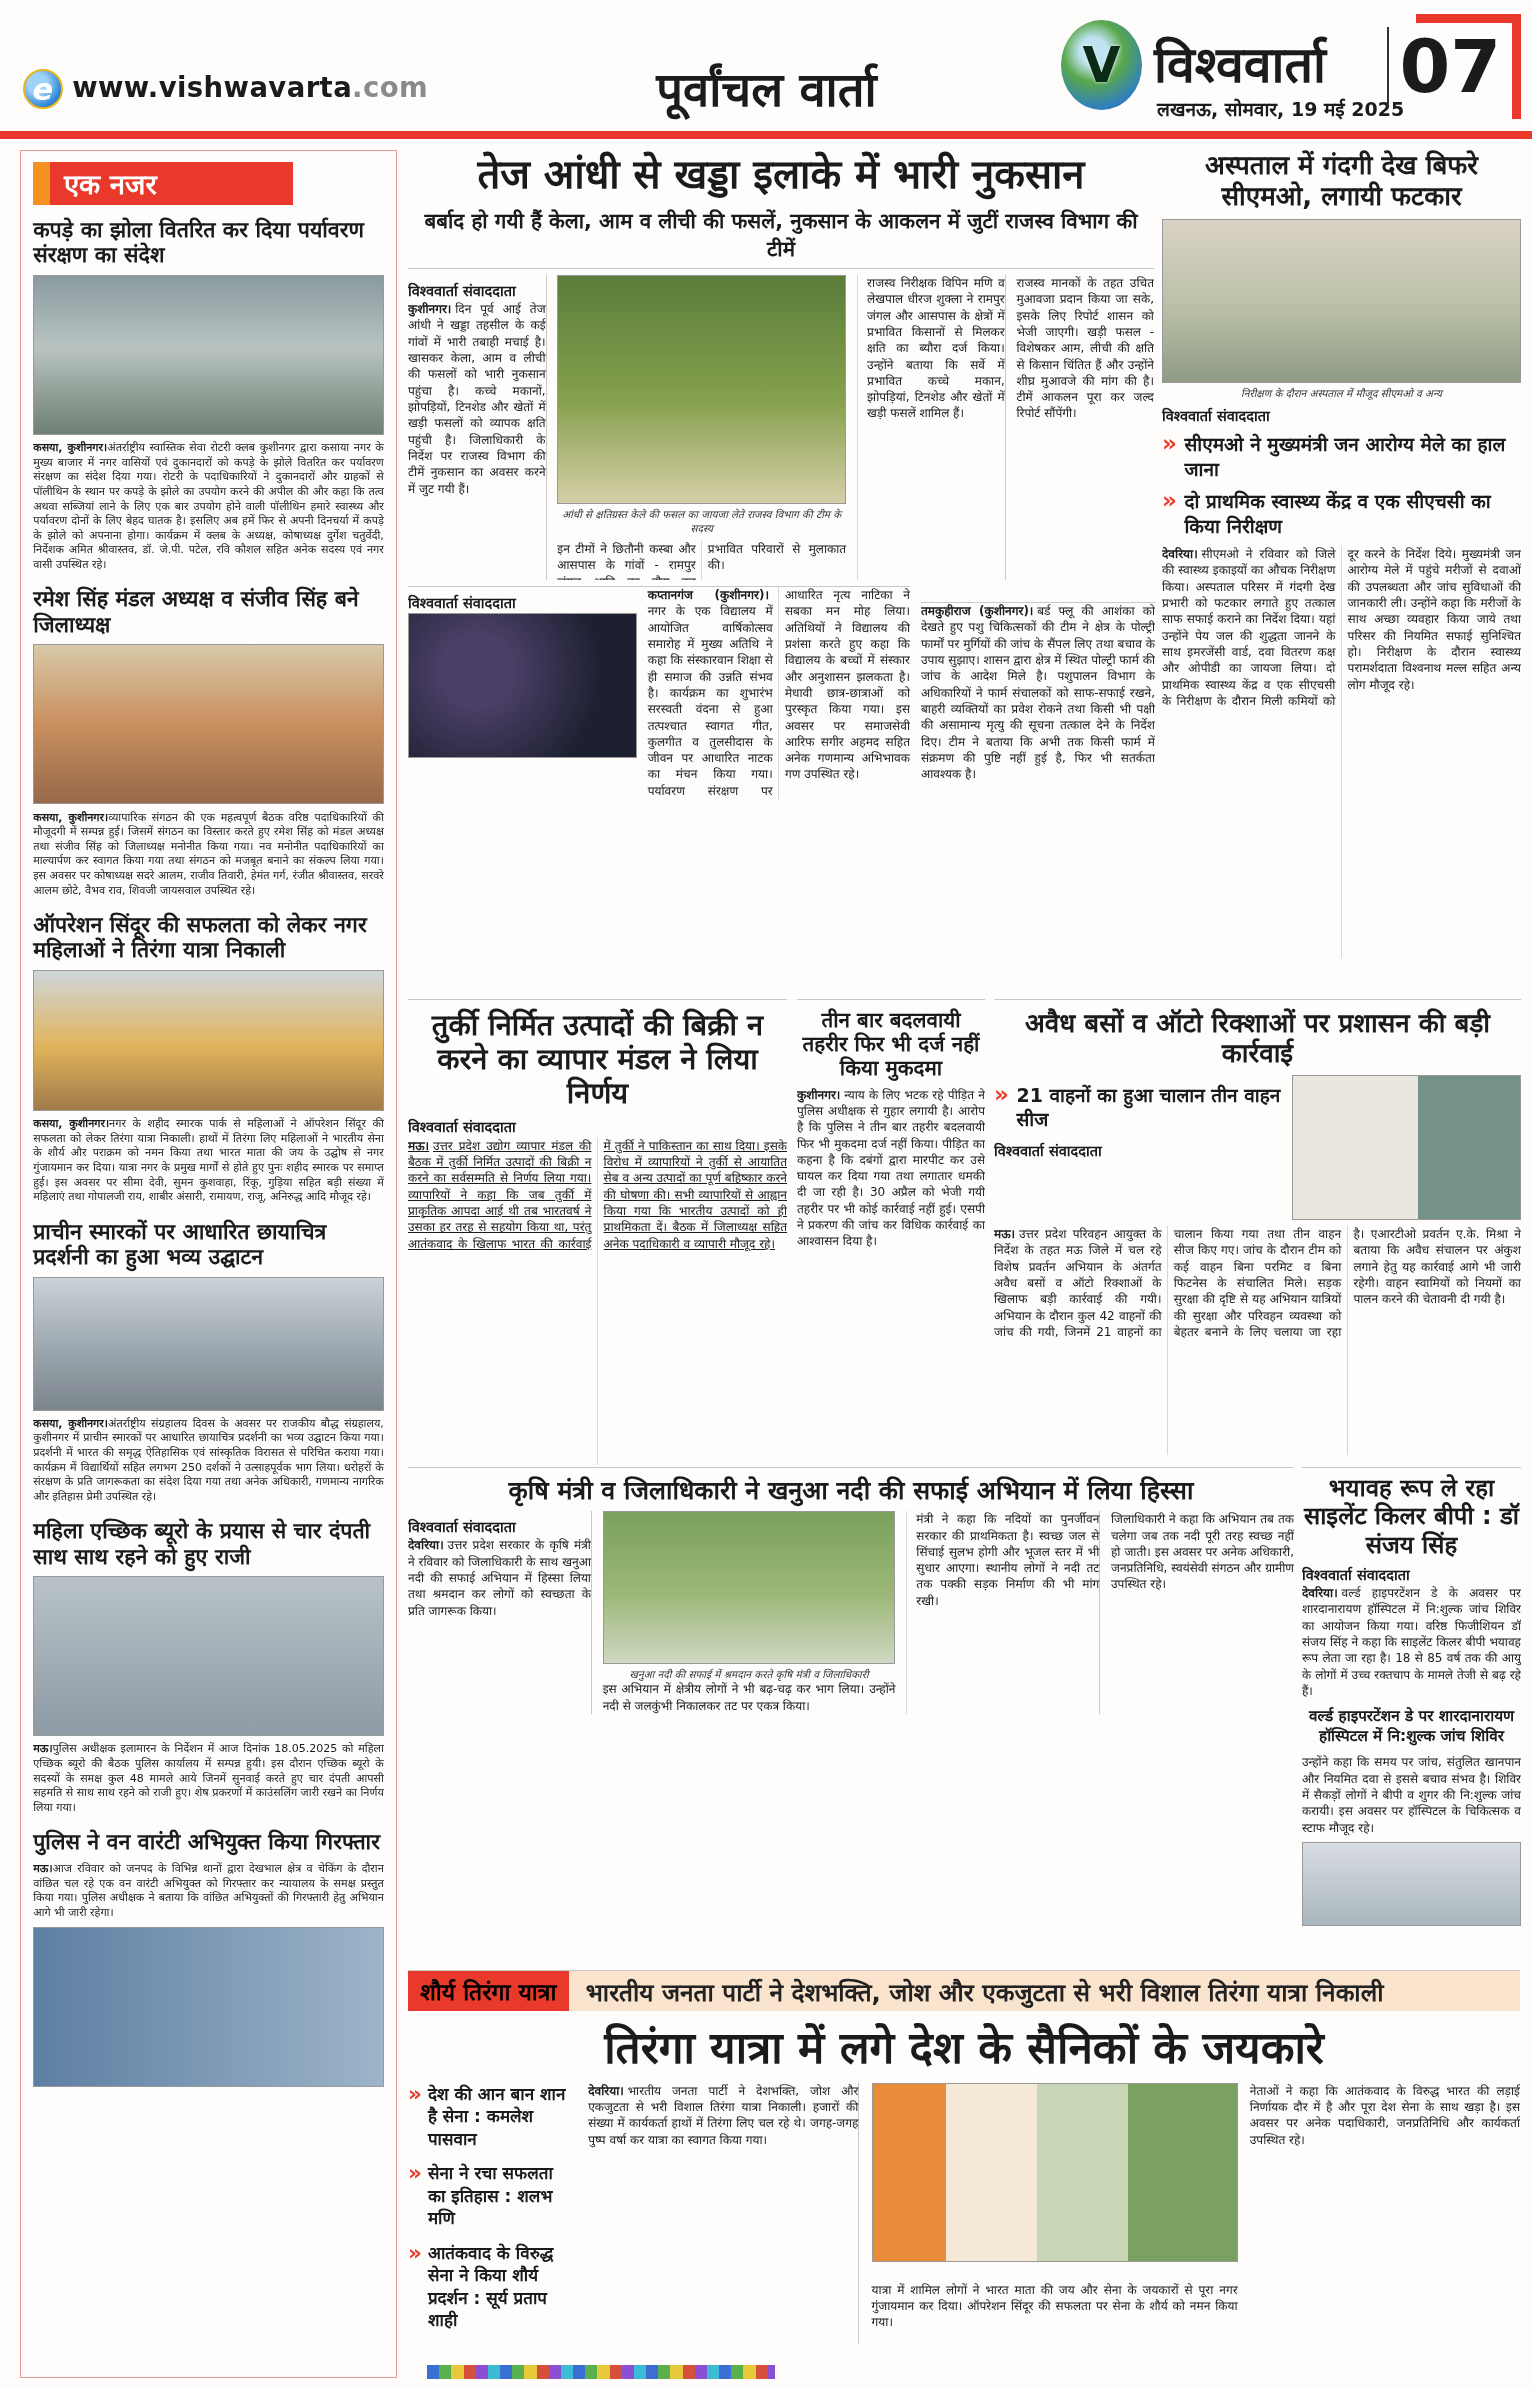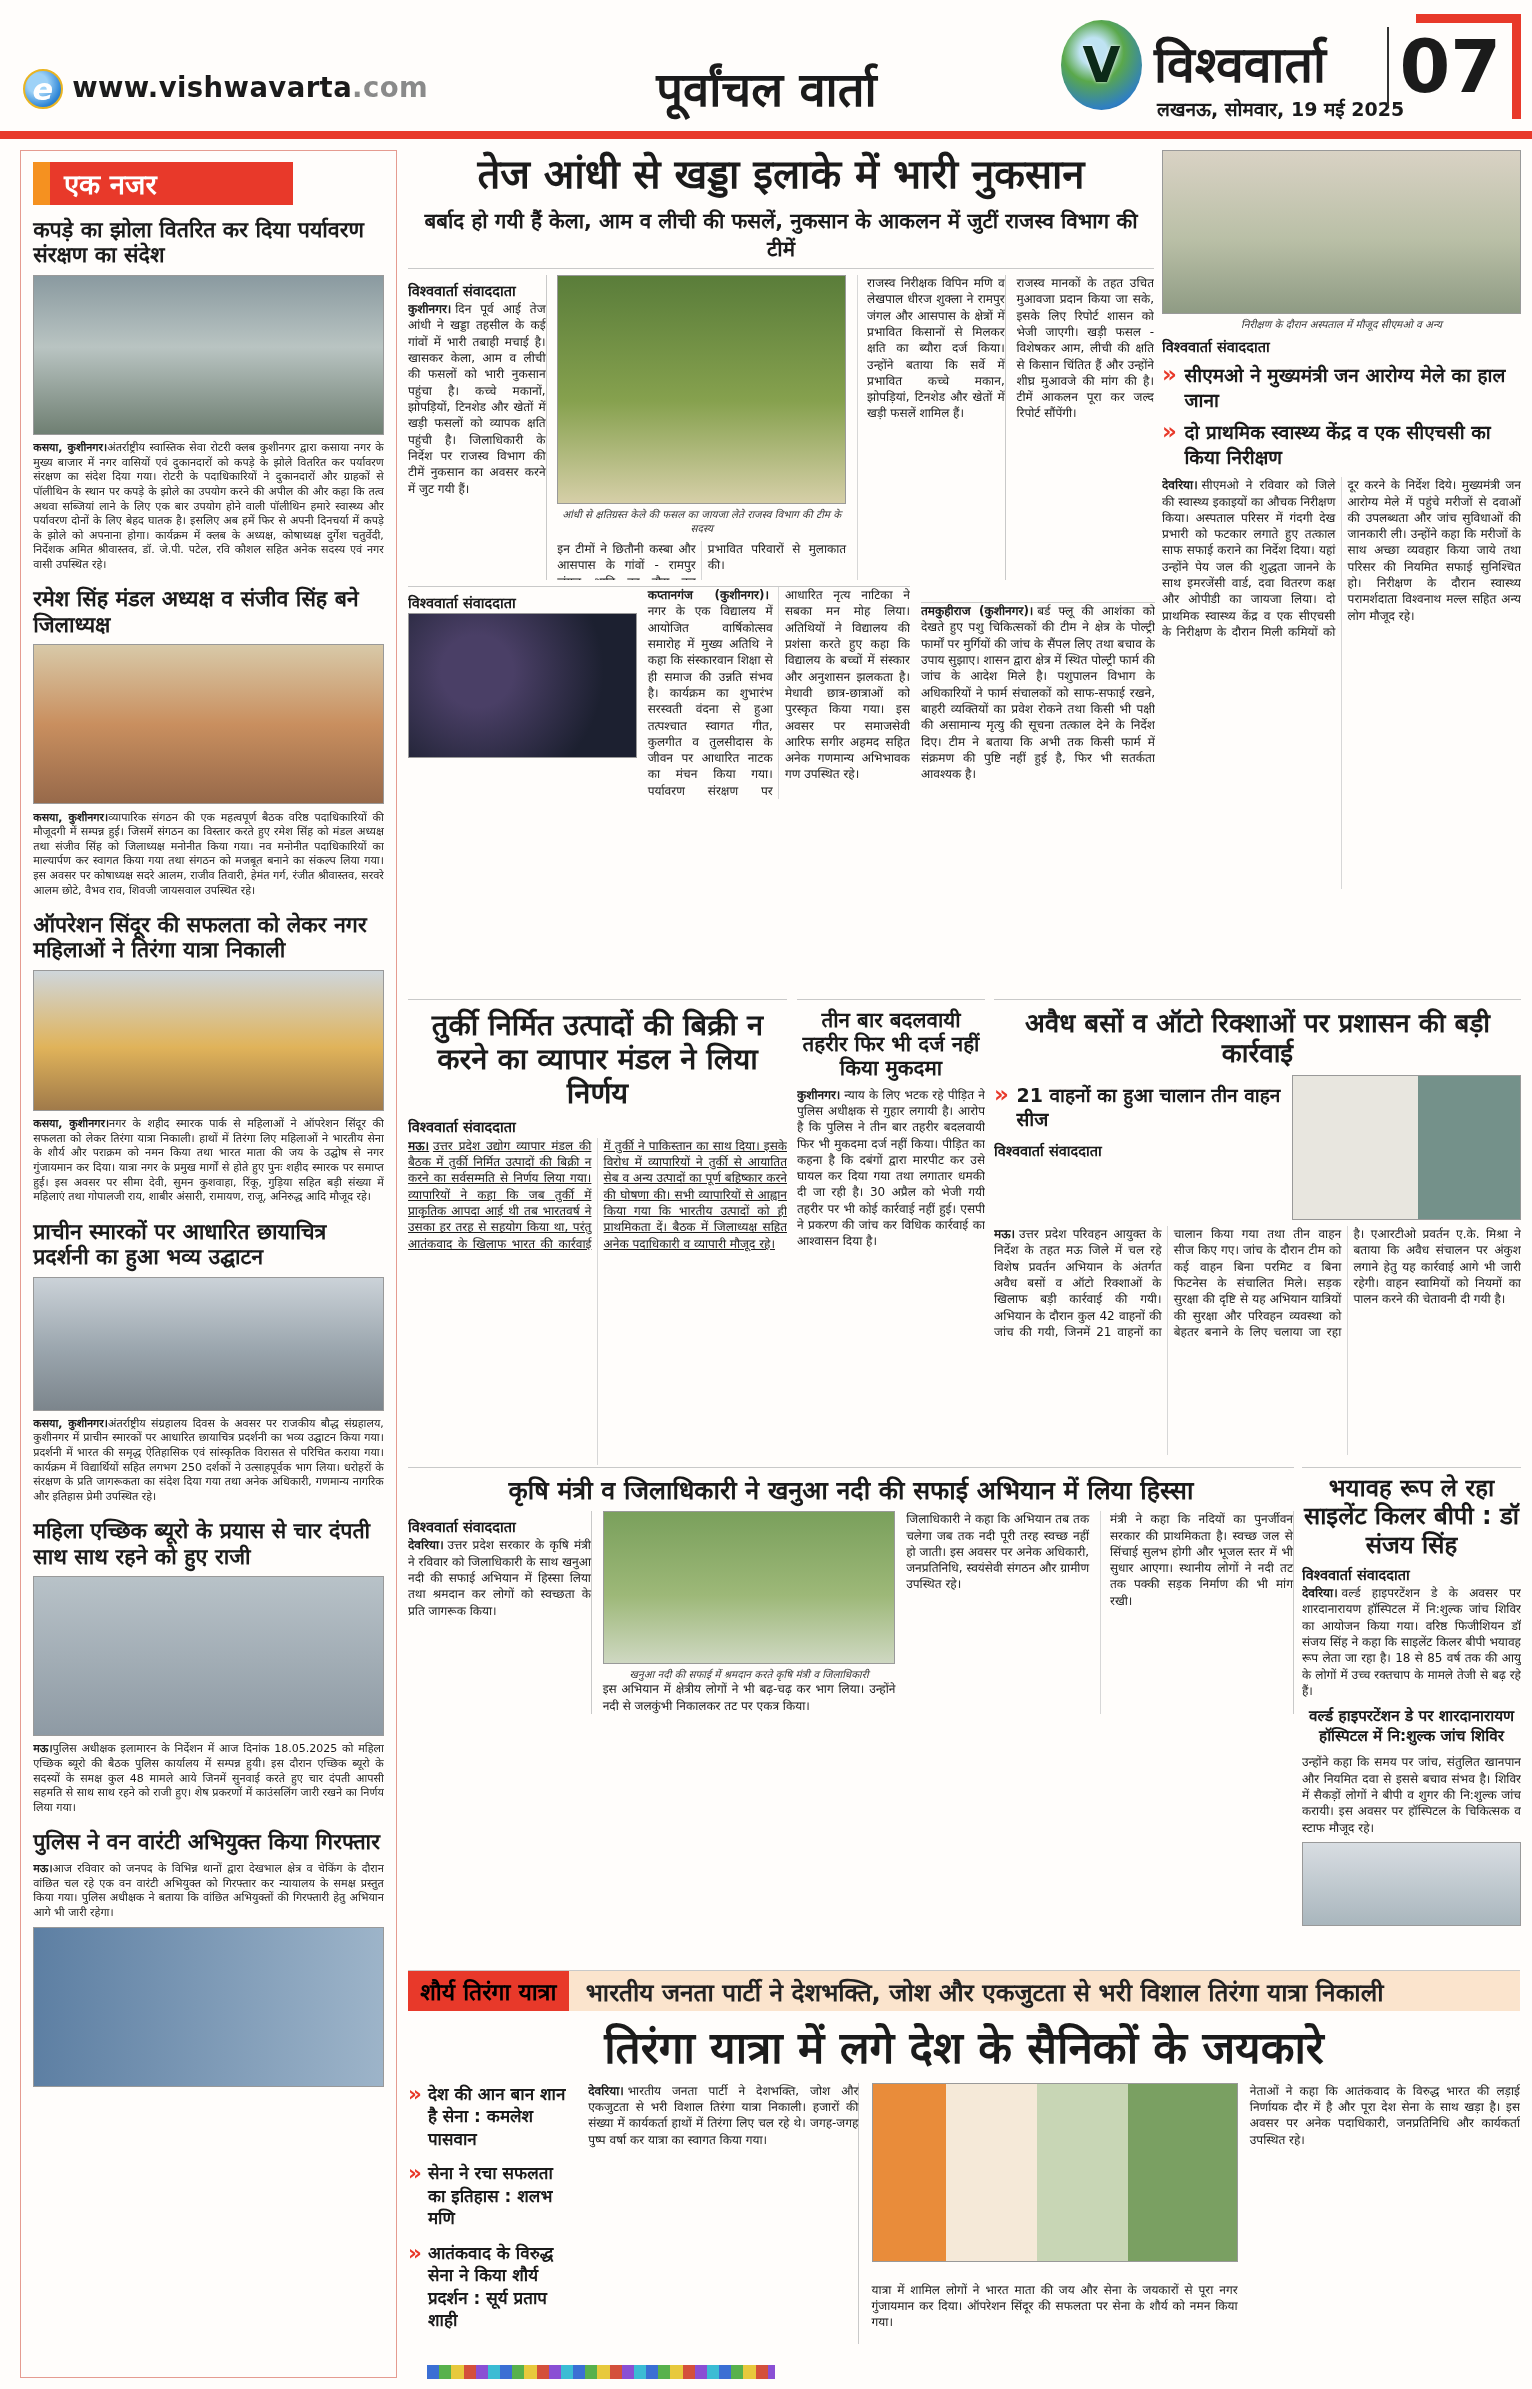--- a/index.html
+++ b/index.html
@@ -220,20 +220,21 @@
       <div class="c hairline-r" style="border-left:0.8px solid #d7d7d7; padding-left:9.2px">
         <p class="body">राजस्व निरीक्षक विपिन मणि व लेखपाल धीरज शुक्ला ने रामपुर जंगल और आसपास के क्षेत्रों में प्रभावित किसानों से मिलकर क्षति का ब्यौरा दर्ज किया। उन्होंने बताया कि सर्वे में प्रभावित कच्चे मकान, झोपड़ियां, टिनशेड और खेतों में खड़ी फसलें शामिल हैं।</p>
       </div>
       <div class="c">
         <p class="body">राजस्व मानकों के तहत उचित मुआवजा प्रदान किया जा सके, इसके लिए रिपोर्ट शासन को भेजी जाएगी। खड़ी फसल - विशेषकर आम, लीची की क्षति से किसान चिंतित हैं और उन्होंने शीघ्र मुआवजे की मांग की है। टीमें आकलन पूरा कर जल्द रिपोर्ट सौंपेंगी।</p>
       </div>
     </div>
   </div>
 
   <div class="blk cmo">
+    <div class="hl">अस्पताल में गंदगी देख बिफरे सीएमओ, लगायी फटकार</div>
     <div class="photo ph-cmo"></div>
     <div class="caption">निरीक्षण के दौरान अस्पताल में मौजूद सीएमओ व अन्य</div>
     <div class="byline">विश्ववार्ता संवाददाता</div>
     <div class="bullets">
       <div class="bullet-item">
         <span class="mark">»</span>
         <span>सीएमओ ने मुख्यमंत्री जन आरोग्य मेले का हाल जाना</span>
       </div>
       <div class="bullet-item">
         <span class="mark">»</span>
@@ -296,25 +297,25 @@
     <div class="flow">
       <div class="c hairline-r">
         <div class="byline">विश्ववार्ता संवाददाता</div>
         <p class="body"><b>देवरिया।</b><span>उत्तर प्रदेश सरकार के कृषि मंत्री ने रविवार को जिलाधिकारी के साथ खनुआ नदी की सफाई अभियान में हिस्सा लिया तथा श्रमदान कर लोगों को स्वच्छता के प्रति जागरूक किया।</span></p>
       </div>
       <div class="mid">
         <div class="photo ph-river"></div>
         <div class="caption">खनुआ नदी की सफाई में श्रमदान करते कृषि मंत्री व जिलाधिकारी</div>
         <p class="body">इस अभियान में क्षेत्रीय लोगों ने भी बढ़-चढ़ कर भाग लिया। उन्होंने नदी से जलकुंभी निकालकर तट पर एकत्र किया।</p>
       </div>
+      <div class="c hairline-r" style="border-left:0.8px solid #d7d7d7; padding-left:9.2px">
+        <p class="body">मंत्री ने कहा कि नदियों का पुनर्जीवन सरकार की प्राथमिकता है। स्वच्छ जल से सिंचाई सुलभ होगी और भूजल स्तर में भी सुधार आएगा। स्थानीय लोगों ने नदी तट तक पक्की सड़क निर्माण की भी मांग रखी।</p>
+      </div>
       <div class="c">
         <p class="body">जिलाधिकारी ने कहा कि अभियान तब तक चलेगा जब तक नदी पूरी तरह स्वच्छ नहीं हो जाती। इस अवसर पर अनेक अधिकारी, जनप्रतिनिधि, स्वयंसेवी संगठन और ग्रामीण उपस्थित रहे।</p>
-      </div>
-      <div class="c hairline-r" style="border-left:0.8px solid #d7d7d7; padding-left:9.2px">
-        <p class="body">मंत्री ने कहा कि नदियों का पुनर्जीवन सरकार की प्राथमिकता है। स्वच्छ जल से सिंचाई सुलभ होगी और भूजल स्तर में भी सुधार आएगा। स्थानीय लोगों ने नदी तट तक पक्की सड़क निर्माण की भी मांग रखी।</p>
       </div>
     </div>
   </div>
 
   <div class="blk bp hairline-t">
     <div class="hl" style="padding-top:6.1px">भयावह रूप ले रहा साइलेंट किलर बीपी : डॉ संजय सिंह</div>
     <div class="byline">विश्ववार्ता संवाददाता</div>
     <p class="body"><b>देवरिया।</b><span>वर्ल्ड हाइपरटेंशन डे के अवसर पर शारदानारायण हॉस्पिटल में नि:शुल्क जांच शिविर का आयोजन किया गया। वरिष्ठ फिजीशियन डॉ संजय सिंह ने कहा कि साइलेंट किलर बीपी भयावह रूप लेता जा रहा है। 18 से 85 वर्ष तक की आयु के लोगों में उच्च रक्तचाप के मामले तेजी से बढ़ रहे हैं।</span></p>
     <div class="sub">वर्ल्ड हाइपरटेंशन डे पर शारदानारायण हॉस्पिटल में नि:शुल्क जांच शिविर</div>
     <p class="body">उन्होंने कहा कि समय पर जांच, संतुलित खानपान और नियमित दवा से इससे बचाव संभव है। शिविर में सैकड़ों लोगों ने बीपी व शुगर की नि:शुल्क जांच करायी। इस अवसर पर हॉस्पिटल के चिकित्सक व स्टाफ मौजूद रहे।</p>

